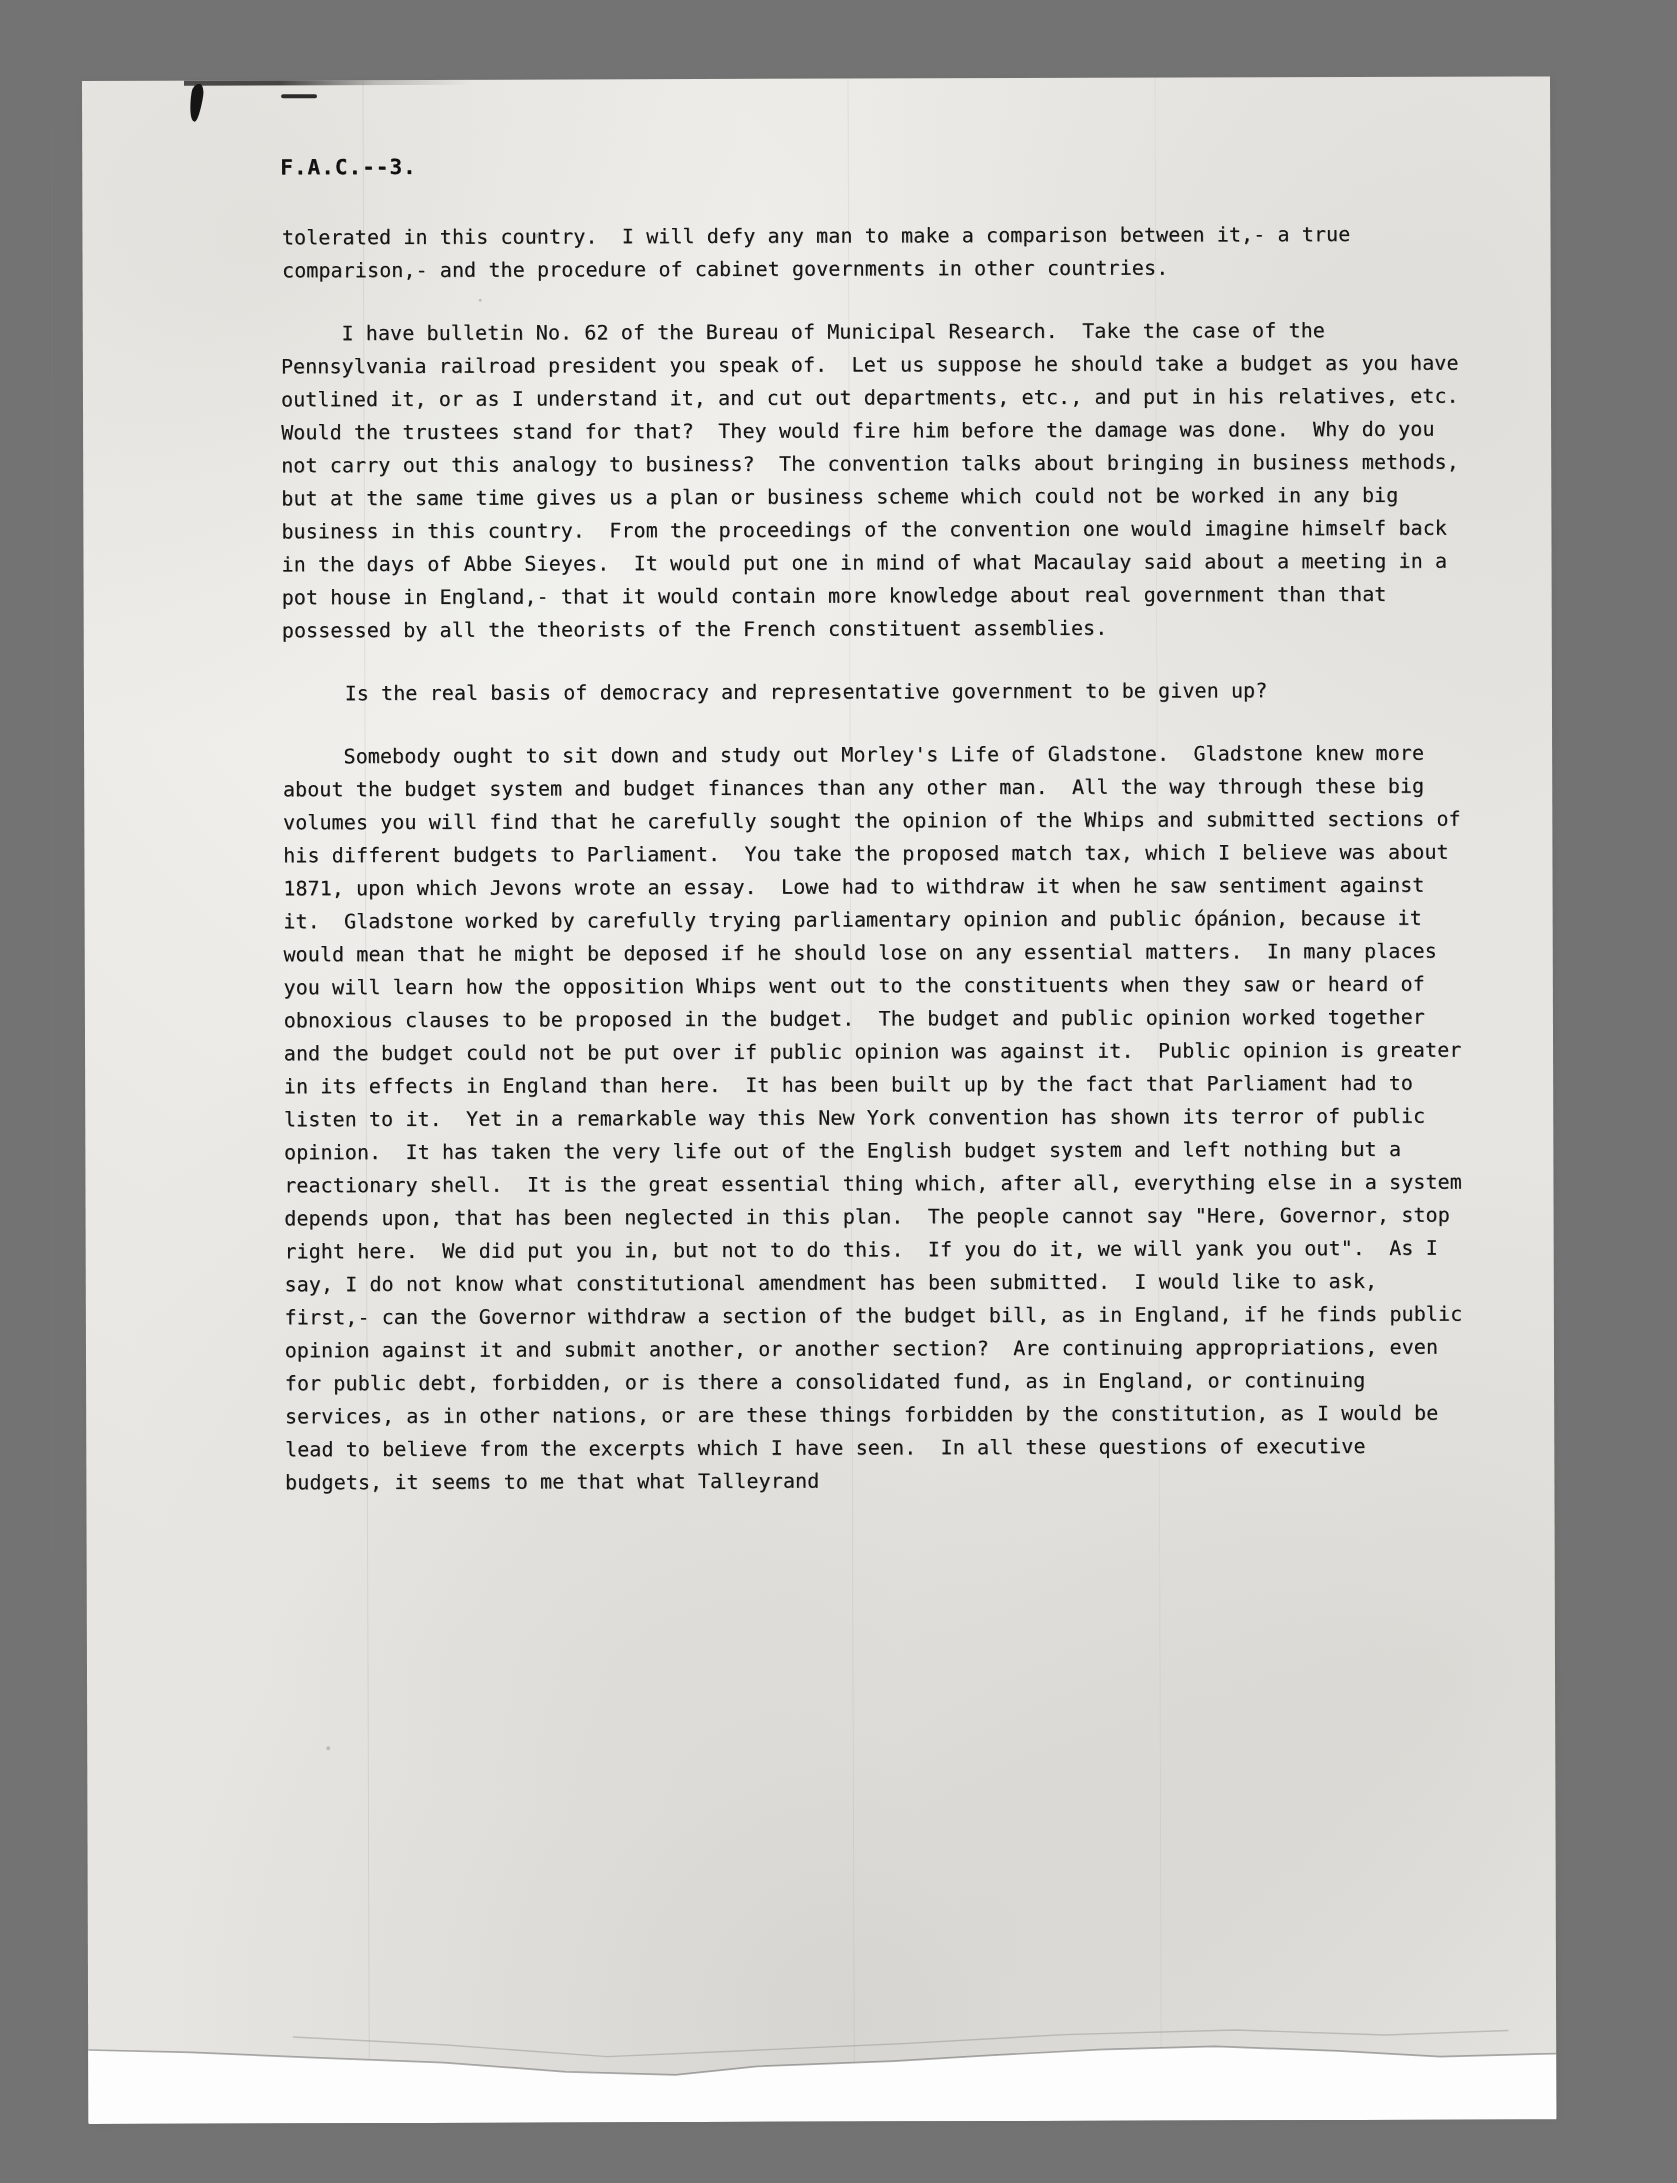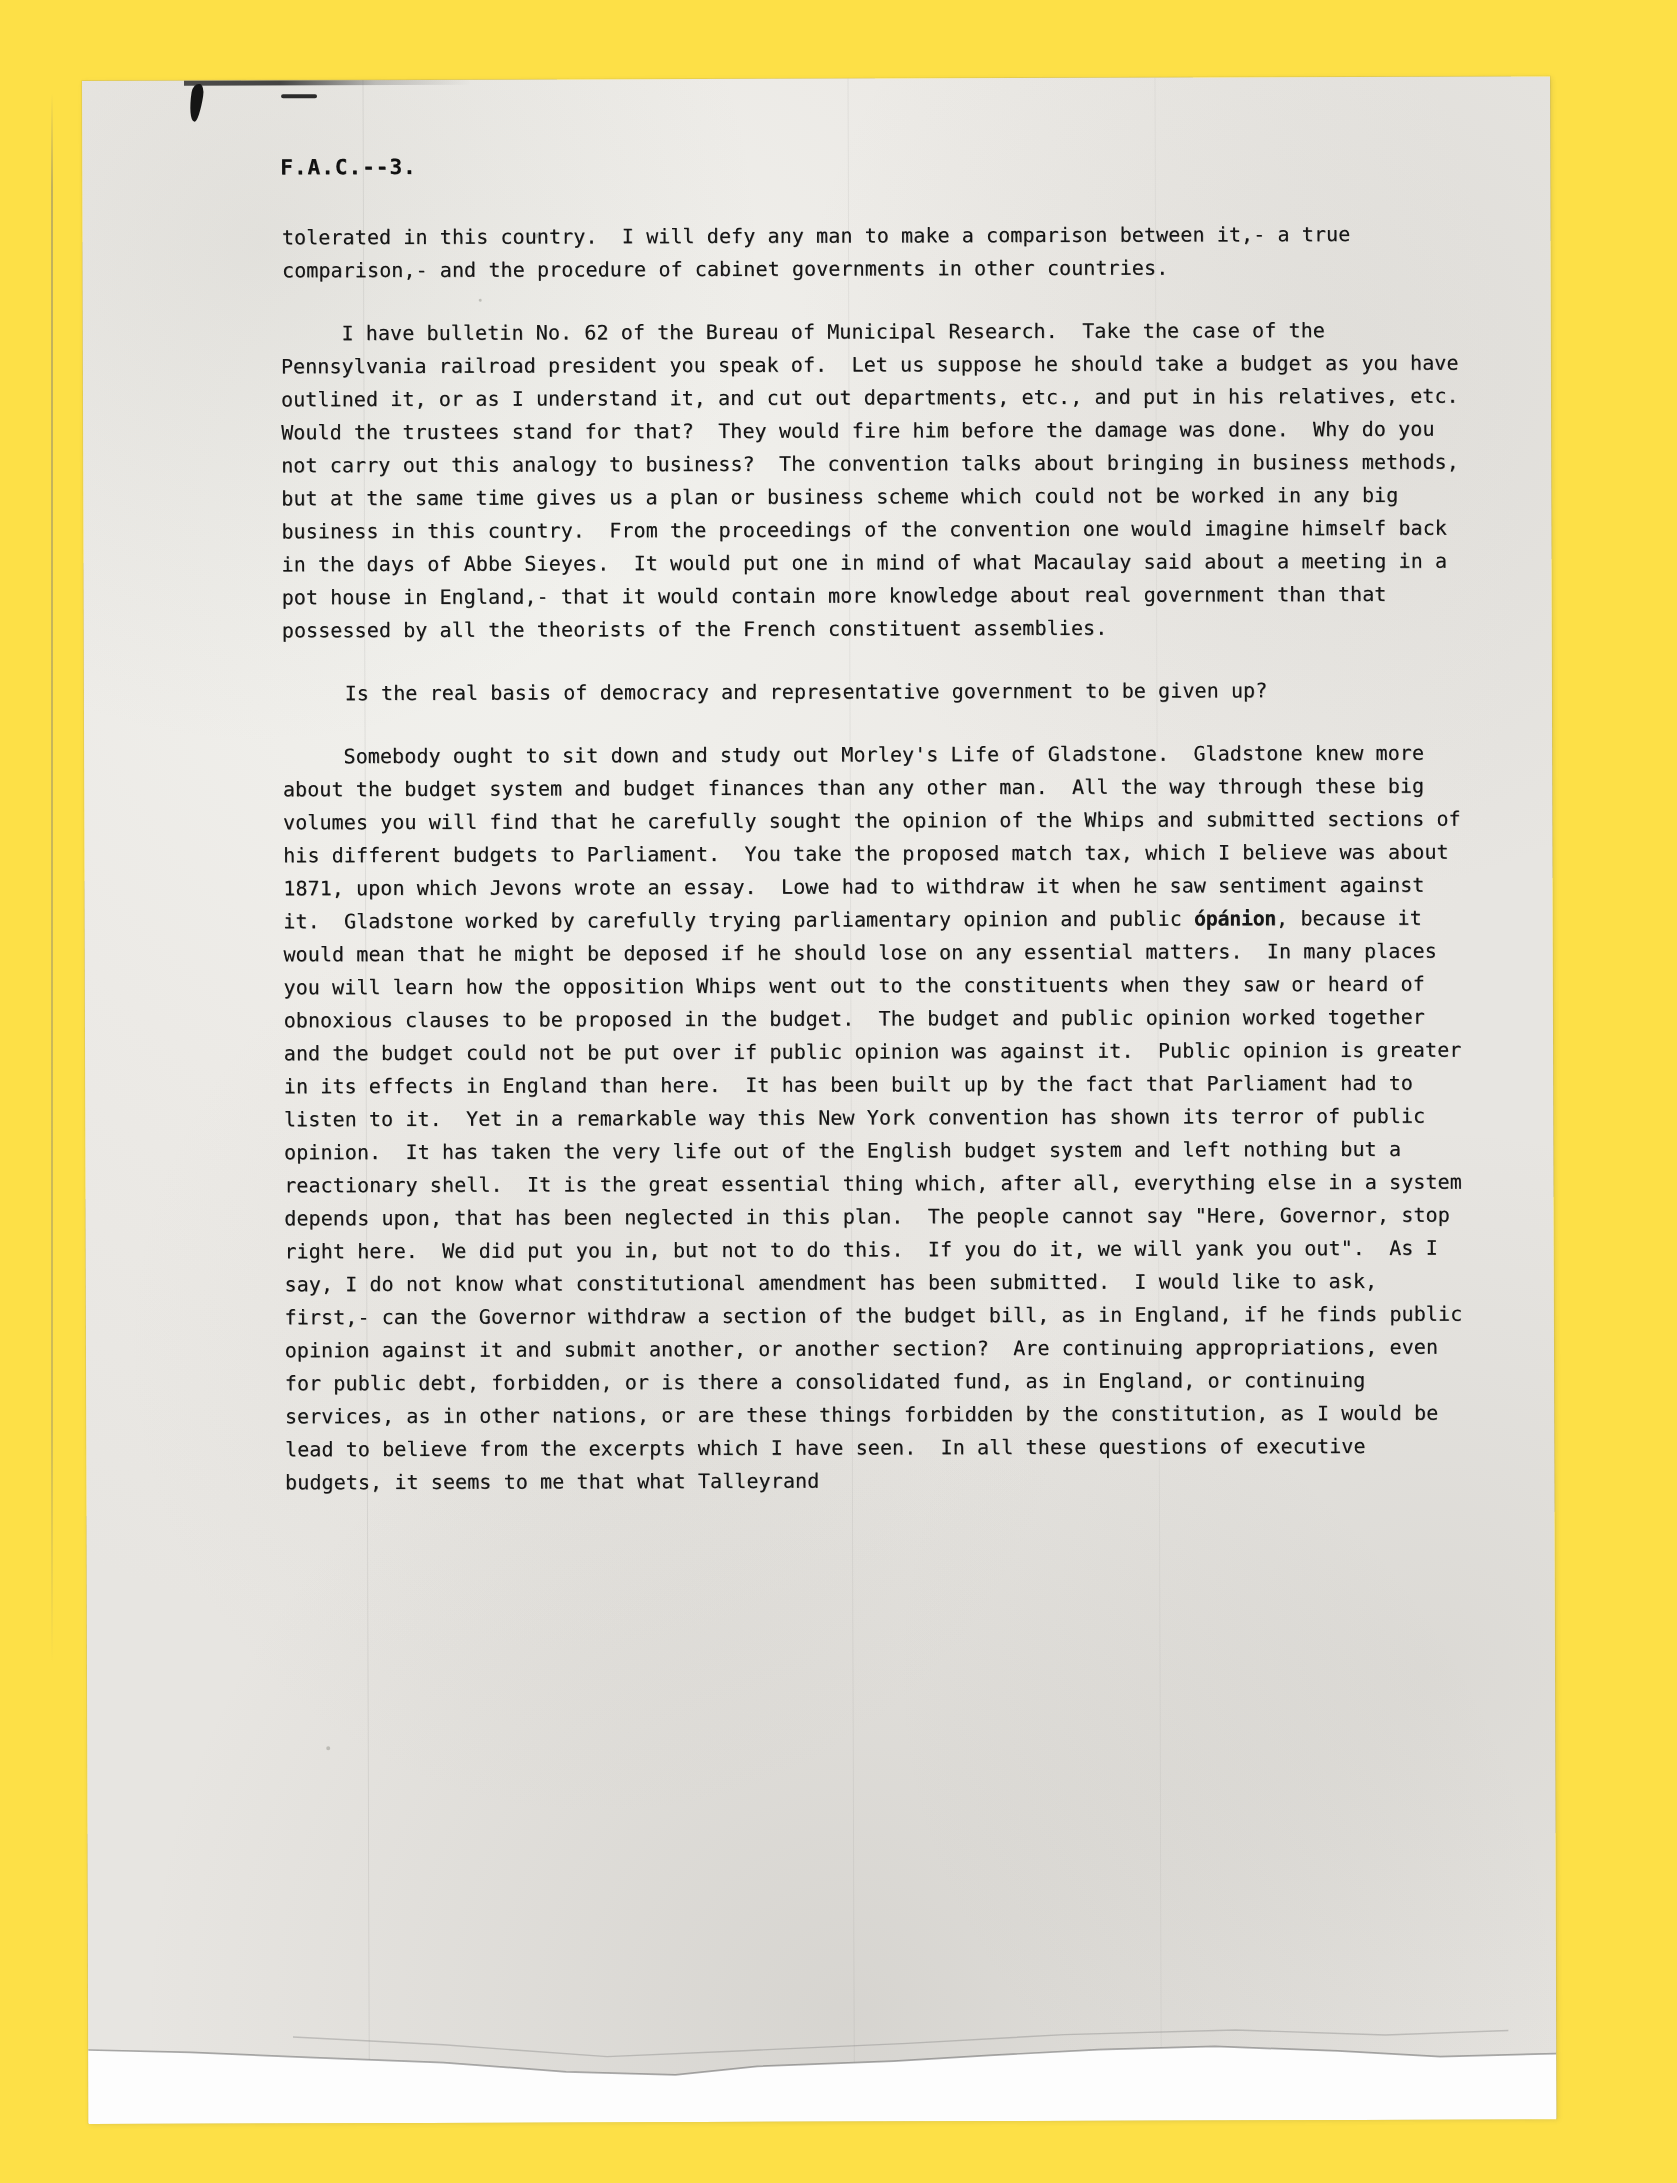--- a/index.html
+++ b/index.html
@@ -6,21 +6,21 @@
   html, body {
     margin: 0;
     padding: 0;
     background: #ffffff;
   }
 
   .scan-canvas {
     position: relative;
     width: 1677px;
     height: 2183px;
-    background: #fde047;
+    background: #737373;
     overflow: hidden;
     font-family: "DejaVu Sans Mono", "Liberation Mono", monospace;
   }
 
   
   .paper-sheet {
     position: absolute;
     left: 82px;
     top: 81px;
     width: 1468px;
@@ -136,21 +136,21 @@
   .para:last-child { margin-bottom: 0; }
 
   
   .j1 { margin-left: 1.4px; }
   .j2 { margin-left: 0px; }
   .j3 { margin-left: 2px; }
   .j4 { margin-left: 0.7px; }
 
   .overstrike {
     position: relative;
-    font-weight: 700;
+    font-weight: 400;
     letter-spacing: -0.3px;
   }
 
   
   .paper-grain {
     position: absolute;
     inset: 0;
     pointer-events: none;
     background:
       radial-gradient(circle at 12% 8%,  rgba(160,158,150,0.16) 0%, rgba(0,0,0,0) 22%),

